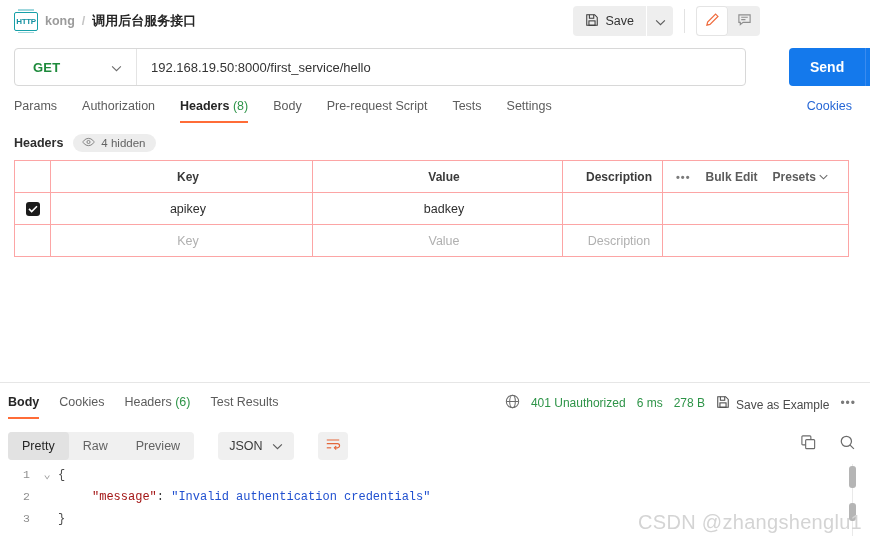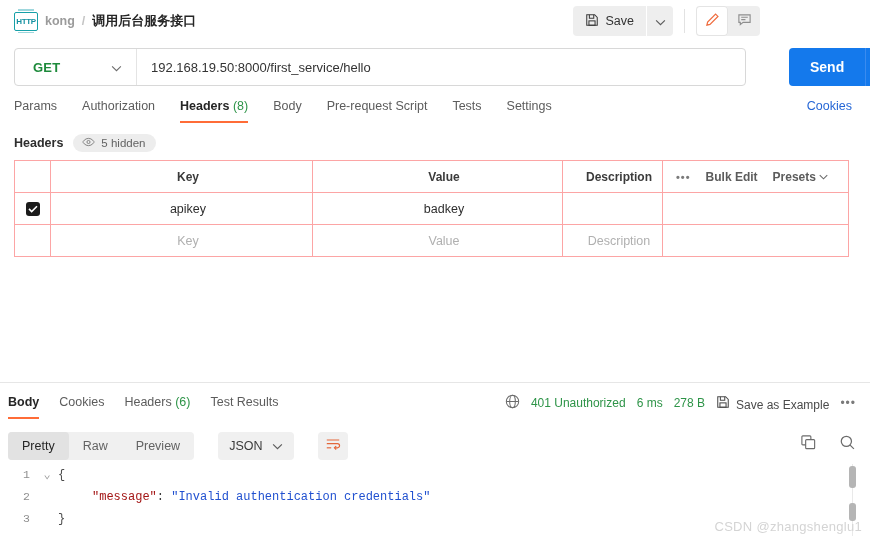--- a/index.html
+++ b/index.html
@@ -267,21 +267,21 @@
     position: absolute; right: 14px; top: 466px; width: 7px; height: 22px;
     background: #b5b5b5; border-radius: 3px; cursor: pointer;
   }
   .vscroll-thumb2 {
     position: absolute; right: 14px; top: 503px; width: 7px; height: 18px;
     background: #b5b5b5; border-radius: 3px; cursor: pointer;
   }
 
   .watermark {
     position: absolute; right: 8px; bottom: 8px;
-    font-size: 13px; color: #d4d4d4;
+    font-size: 20px; color: #d4d4d4;
     font-family: "Liberation Sans", sans-serif;
     user-select: none; letter-spacing: .3px;
   }
 </style>
 </head>
 <body>
 
 <div id="app">
 
   <div class="topbar">
@@ -370,21 +370,21 @@
 
   <div class="hdr-row">
     <span class="hdr-title">Headers</span>
     <span class="hidden-pill">
       <span>
         <svg width="13" height="10" viewBox="0 0 16 11" fill="none" stroke="#777" stroke-width="1.1">
           <path d="M1 5.5S3.5 1 8 1s7 4.5 7 4.5S12.5 10 8 10 1 5.5 1 5.5z"></path>
             <circle cx="8" cy="5.5" r="1.9"></circle>
         </svg>
       </span>
-      <span>5 hidden</span>
+      <span>4 hidden</span>
     </span>
   </div>
 
   <table class="kv">
     <thead>
       <tr>
         <th class="col-chk"></th>
         <th class="col-key">Key</th>
         <th class="col-val">Value</th>
         <th class="col-desc">Description</th>

